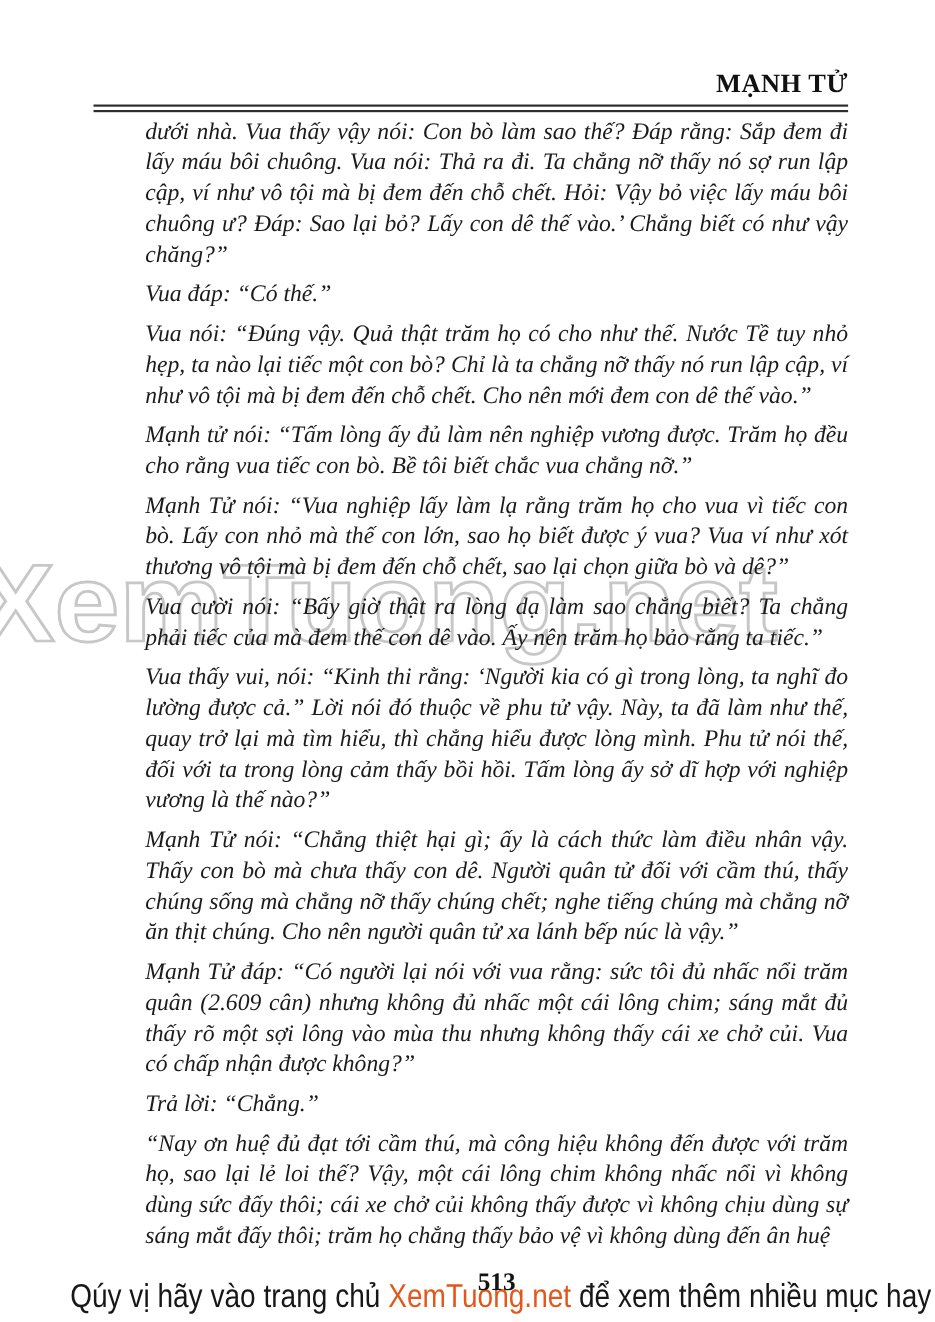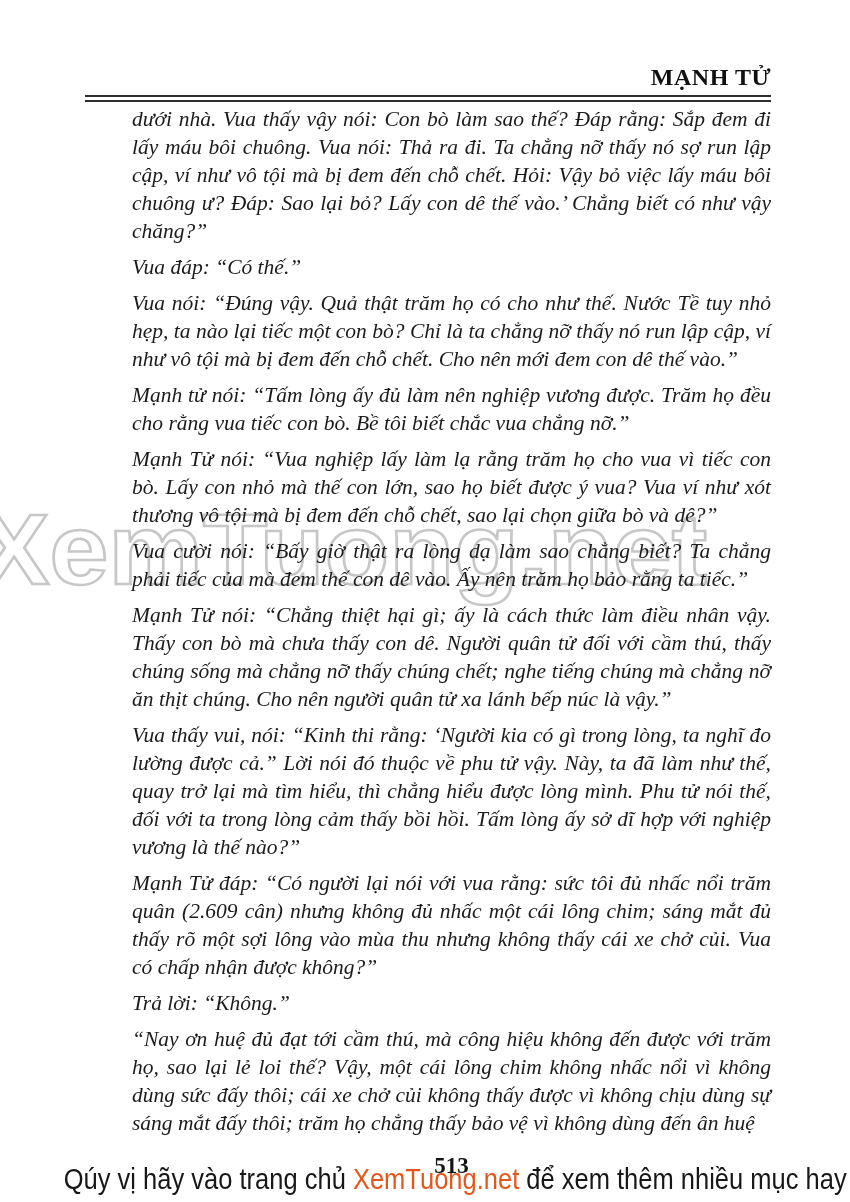--- a/index.html
+++ b/index.html
@@ -109,24 +109,24 @@
     </div>
     <div class="rule"></div>
 
     <div class="body-text">
       <p>dưới nhà. Vua thấy vậy nói: Con bò làm sao thế? Đáp rằng: Sắp đem đi lấy máu bôi chuông. Vua nói: Thả ra đi. Ta chẳng nỡ thấy nó sợ run lập cập, ví như vô tội mà bị đem đến chỗ chết. Hỏi: Vậy bỏ việc lấy máu bôi chuông ư? Đáp: Sao lại bỏ? Lấy con dê thế vào.’ Chẳng biết có như vậy chăng?”</p>
       <p>Vua đáp: “Có thế.”</p>
       <p>Vua nói: “Đúng vậy. Quả thật trăm họ có cho như thế. Nước Tề tuy nhỏ hẹp, ta nào lại tiếc một con bò? Chỉ là ta chẳng nỡ thấy nó run lập cập, ví như vô tội mà bị đem đến chỗ chết. Cho nên mới đem con dê thế vào.”</p>
       <p>Mạnh tử nói: “Tấm lòng ấy đủ làm nên nghiệp vương được. Trăm họ đều cho rằng vua tiếc con bò. Bề tôi biết chắc vua chẳng nỡ.”</p>
       <p>Mạnh Tử nói: “Vua nghiệp lấy làm lạ rằng trăm họ cho vua vì tiếc con bò. Lấy con nhỏ mà thế con lớn, sao họ biết được ý vua? Vua ví như xót thương vô tội mà bị đem đến chỗ chết, sao lại chọn giữa bò và dê?”</p>
       <p>Vua cười nói: “Bấy giờ thật ra lòng dạ làm sao chẳng biết? Ta chẳng phải tiếc của mà đem thế con dê vào. Ấy nên trăm họ bảo rằng ta tiếc.”</p>
+      <p>Vua thấy vui, nói: “Kinh thi rằng: ‘Người kia có gì trong lòng, ta nghĩ đo lường được cả.” Lời nói đó thuộc về phu tử vậy. Này, ta đã làm như thế, quay trở lại mà tìm hiểu, thì chẳng hiểu được lòng mình. Phu tử nói thế, đối với ta trong lòng cảm thấy bồi hồi. Tấm lòng ấy sở dĩ hợp với nghiệp vương là thế nào?”</p>
       <p>Mạnh Tử nói: “Chẳng thiệt hại gì; ấy là cách thức làm điều nhân vậy. Thấy con bò mà chưa thấy con dê. Người quân tử đối với cầm thú, thấy chúng sống mà chẳng nỡ thấy chúng chết; nghe tiếng chúng mà chẳng nỡ ăn thịt chúng. Cho nên người quân tử xa lánh bếp núc là vậy.”</p>
-      <p>Vua thấy vui, nói: “Kinh thi rằng: ‘Người kia có gì trong lòng, ta nghĩ đo lường được cả.” Lời nói đó thuộc về phu tử vậy. Này, ta đã làm như thế, quay trở lại mà tìm hiểu, thì chẳng hiểu được lòng mình. Phu tử nói thế, đối với ta trong lòng cảm thấy bồi hồi. Tấm lòng ấy sở dĩ hợp với nghiệp vương là thế nào?”</p>
       <p>Mạnh Tử đáp: “Có người lại nói với vua rằng: sức tôi đủ nhấc nổi trăm quân (2.609 cân) nhưng không đủ nhấc một cái lông chim; sáng mắt đủ thấy rõ một sợi lông vào mùa thu nhưng không thấy cái xe chở củi. Vua có chấp nhận được không?”</p>
-      <p>Trả lời: “Không.”</p>
+      <p>Trả lời: “Chẳng.”</p>
       <p>“Nay ơn huệ đủ đạt tới cầm thú, mà công hiệu không đến được với trăm họ, sao lại lẻ loi thế? Vậy, một cái lông chim không nhấc nổi vì không dùng sức đấy thôi; cái xe chở củi không thấy được vì không chịu dùng sự sáng mắt đấy thôi; trăm họ chẳng thấy bảo vệ vì không dùng đến ân huệ</p>
     </div>
 
     <div class="page-number">513</div>
   </div>
 
   <div class="footer"><span>Qúy vị hãy vào trang chủ </span><a href="#" class="footer-link" style="color: rgb(226, 87, 27);">XemTuong.net</a><span> để xem thêm nhiều mục hay khác</span></div>
 
 </div>
 

